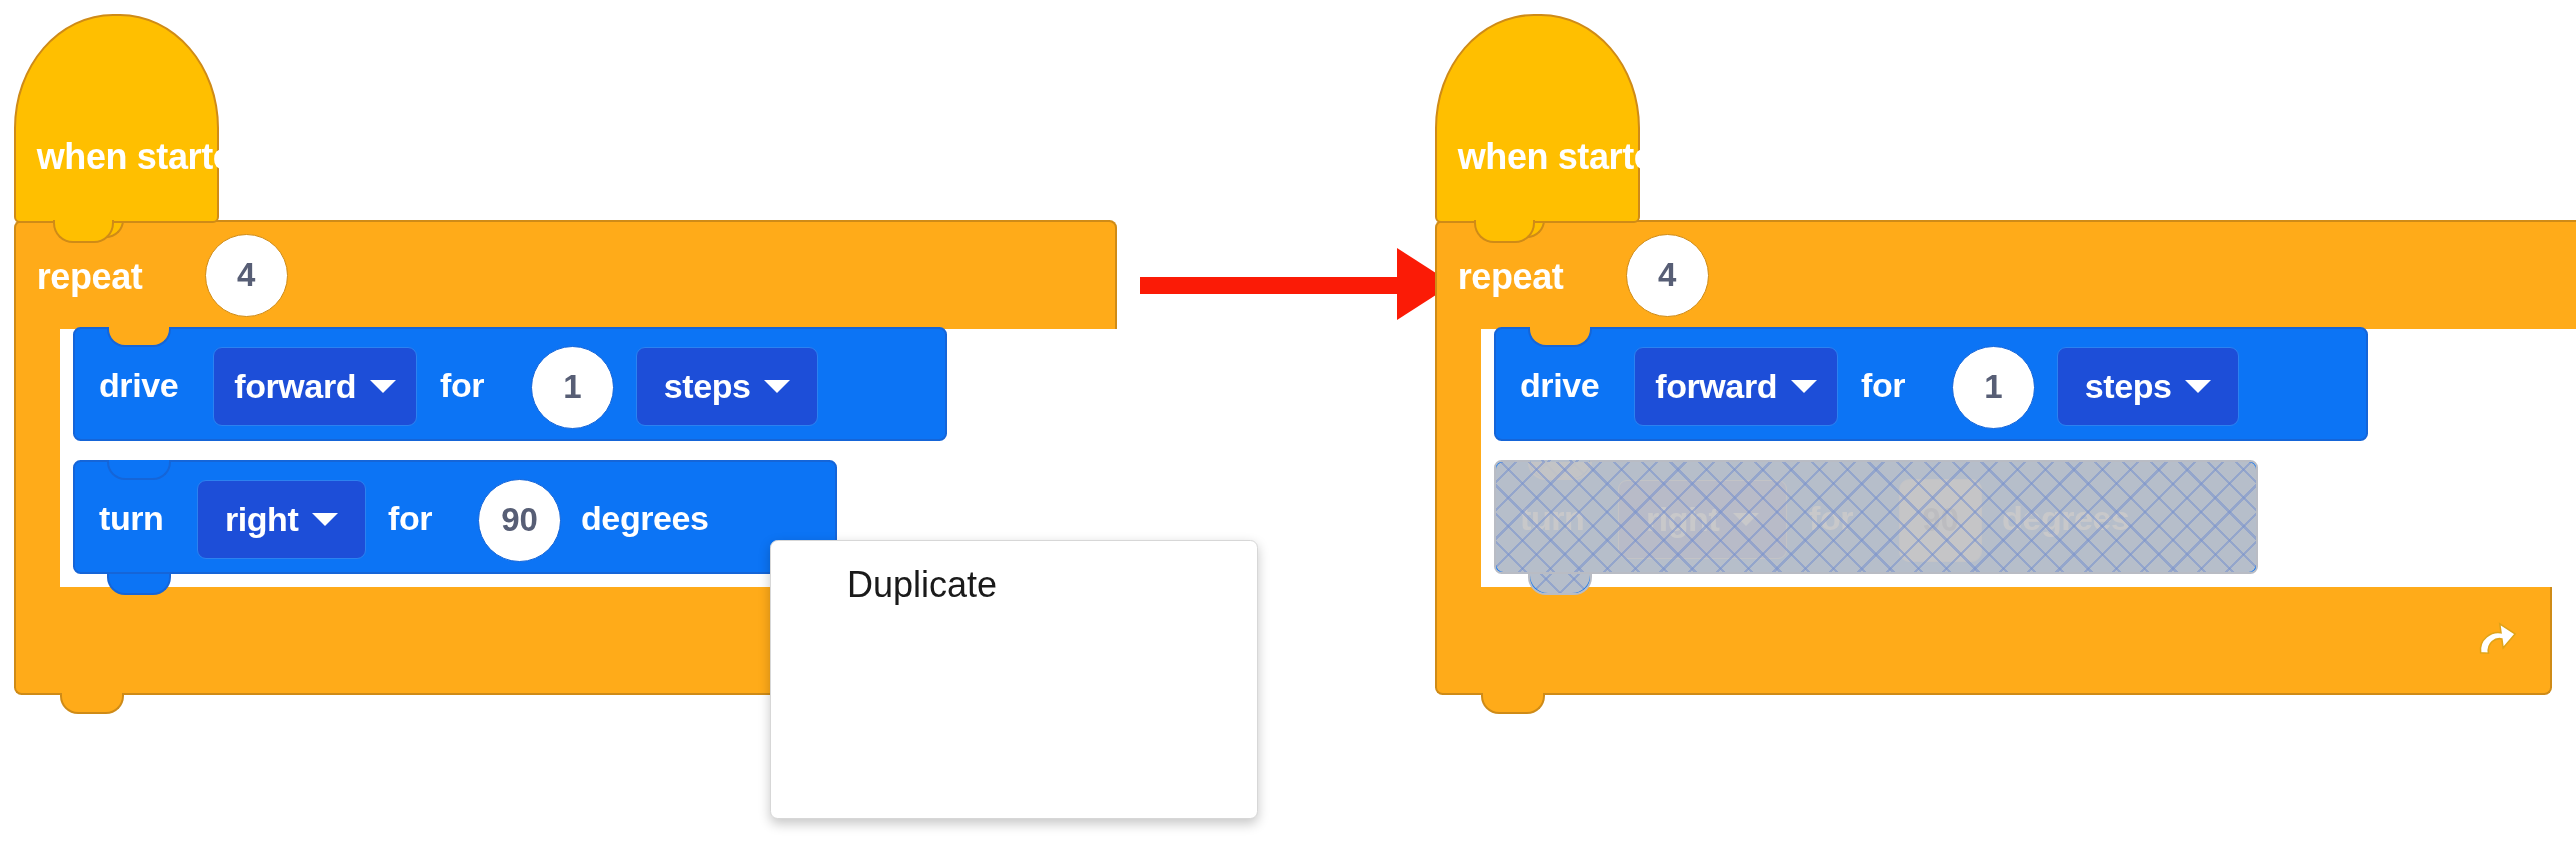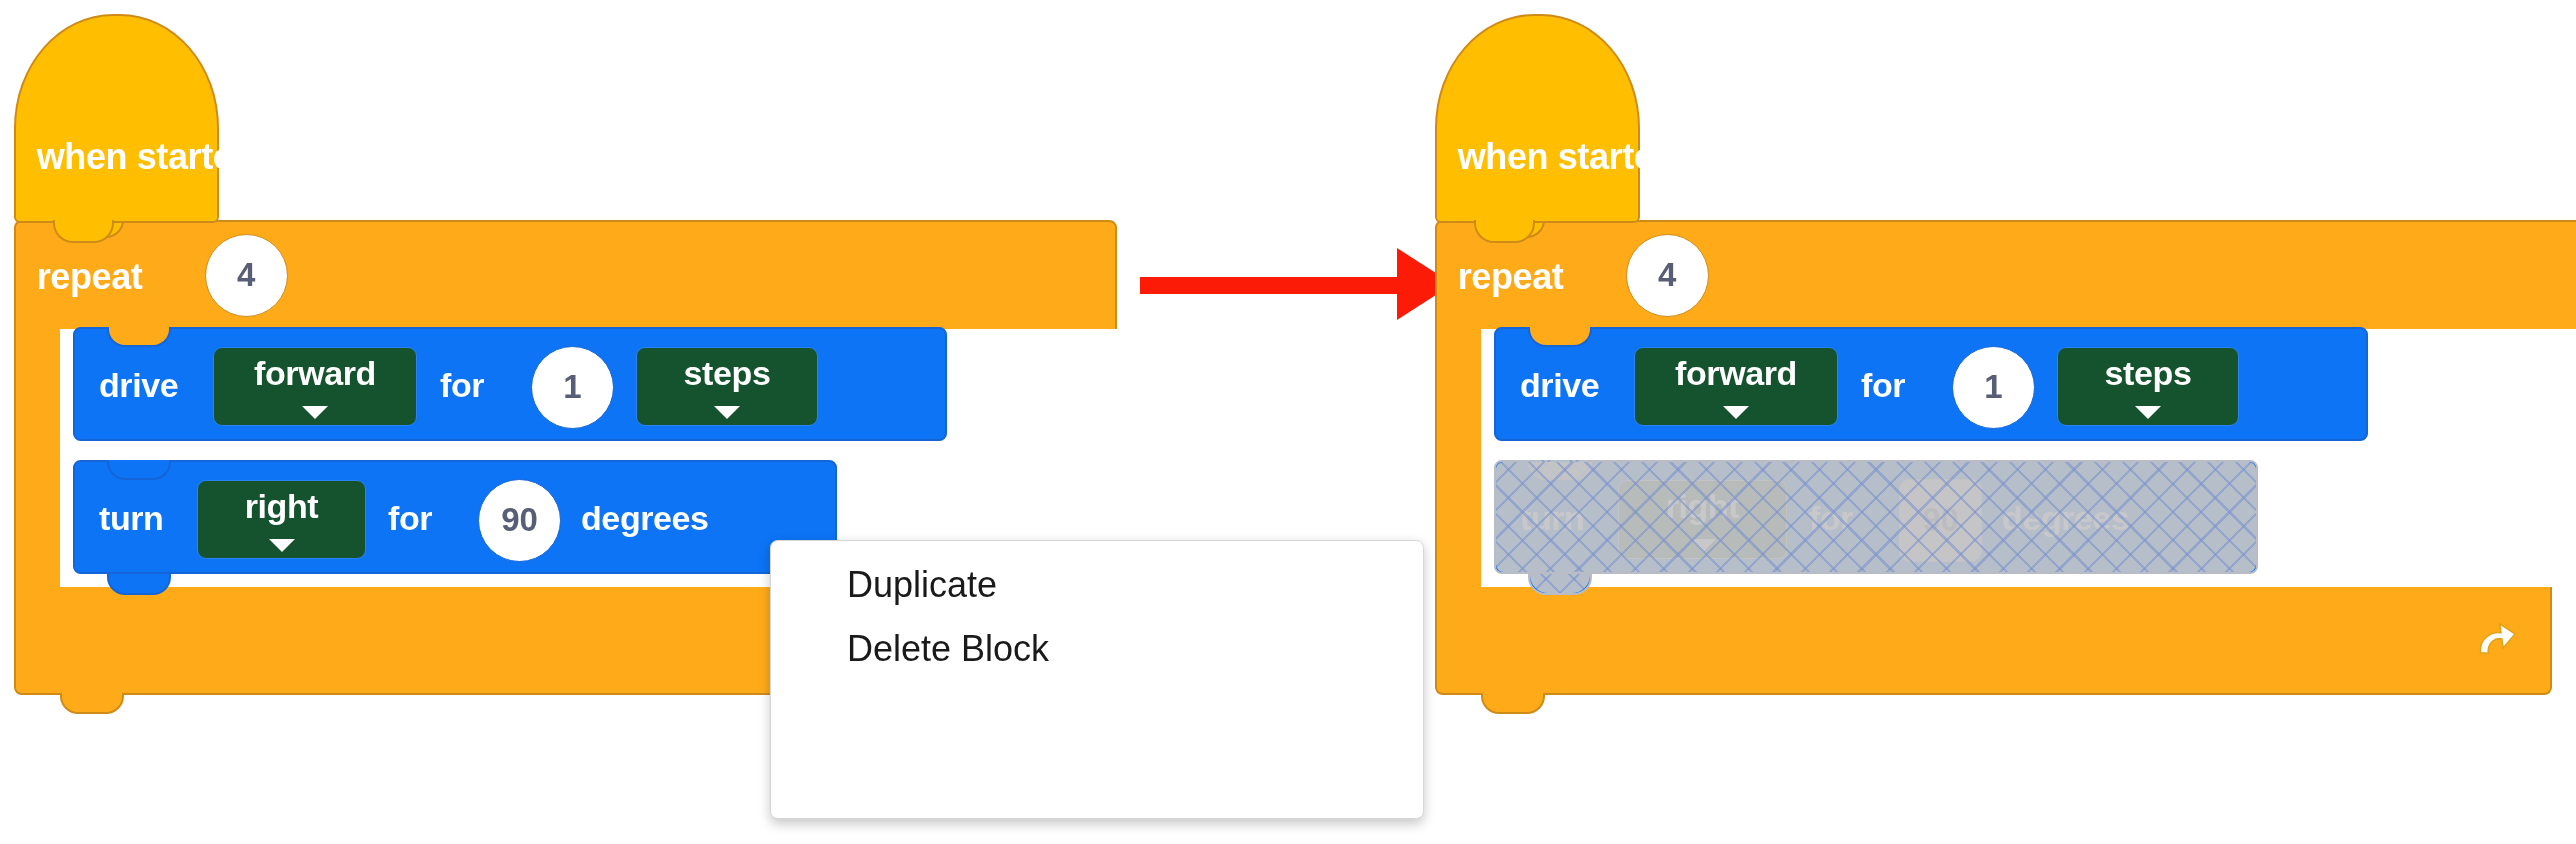--- a/index.html
+++ b/index.html
@@ -110,24 +110,24 @@
     border-bottom:2.3px solid #1565D8;
     border-radius:0 0 18px 18px;box-sizing:border-box;
     z-index:2;
   }
   .s-text{
     position:absolute;color:#ffffff;font-size:34px;font-weight:bold;
     white-space:nowrap;letter-spacing:-0.4px;
   }
   .dropdown{
     position:absolute;
-    background:#14532d;border:1.5px solid #2C82F0;
+    background:#1d4ed8;border:1.5px solid #2C82F0;
     border-radius:9px;box-sizing:border-box;
     display:flex;align-items:center;justify-content:center;
-    gap:13.7px;padding:0 16.7px;flex-direction:column;
+    gap:13.7px;padding:0 16.7px;
   }
   .dropdown .dd-label{
     color:#ffffff;font-size:34px;font-weight:bold;white-space:nowrap;
     letter-spacing:-0.4px;
   }
   .caret{
     width:0;height:0;border-left:13px solid transparent;
     border-right:13px solid transparent;border-top:13px solid #ffffff;
     flex:0 0 auto;
   }
@@ -323,28 +323,25 @@
       <div class="s-text" style="left:313px;top:37px;">for</div>
       <div class="val-oval dim-border" style="left:403px;top:16.7px;width:81px;height:81px;background:#CFCFD2;border-radius:10.6px;">
         <span>90</span>
       </div>
       <div class="s-text" style="left:506px;top:37px;">degrees</div>
 
       <div class="disabled-skin"></div>
     </div>
   </div>
 
-  <div class="ctx-menu" style="left:770px;top:540px;width:654px;height:279px;">
+  <div class="ctx-menu" style="left:770px;top:540px;width:488px;height:279px;">
     <div class="spacer"></div>
 
     <div class="ctx-item">
       <span>Duplicate</span>
     </div>
 
 
 
-    <div class="ctx-item">
-      <span>Delete Block</span>
-    </div>
   </div>
 
 </div>
 
 
 </body></html>

